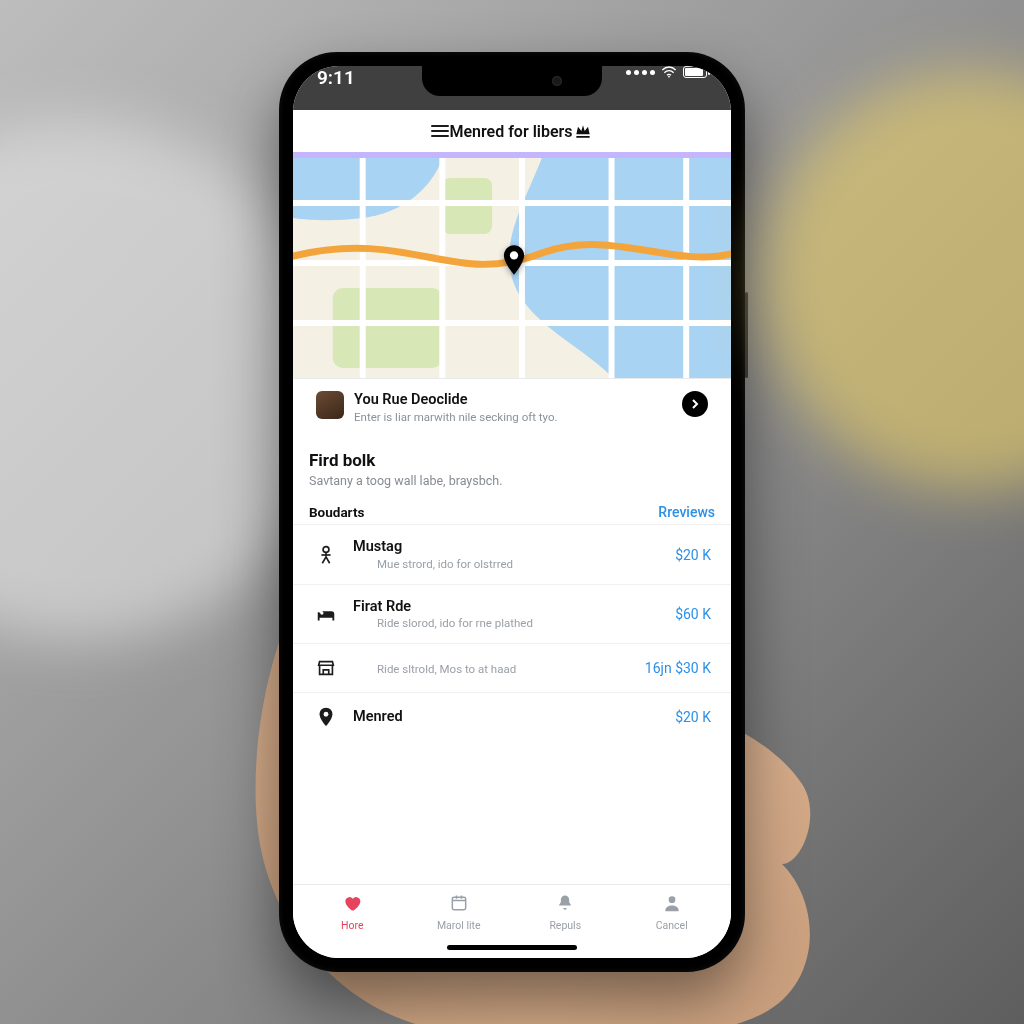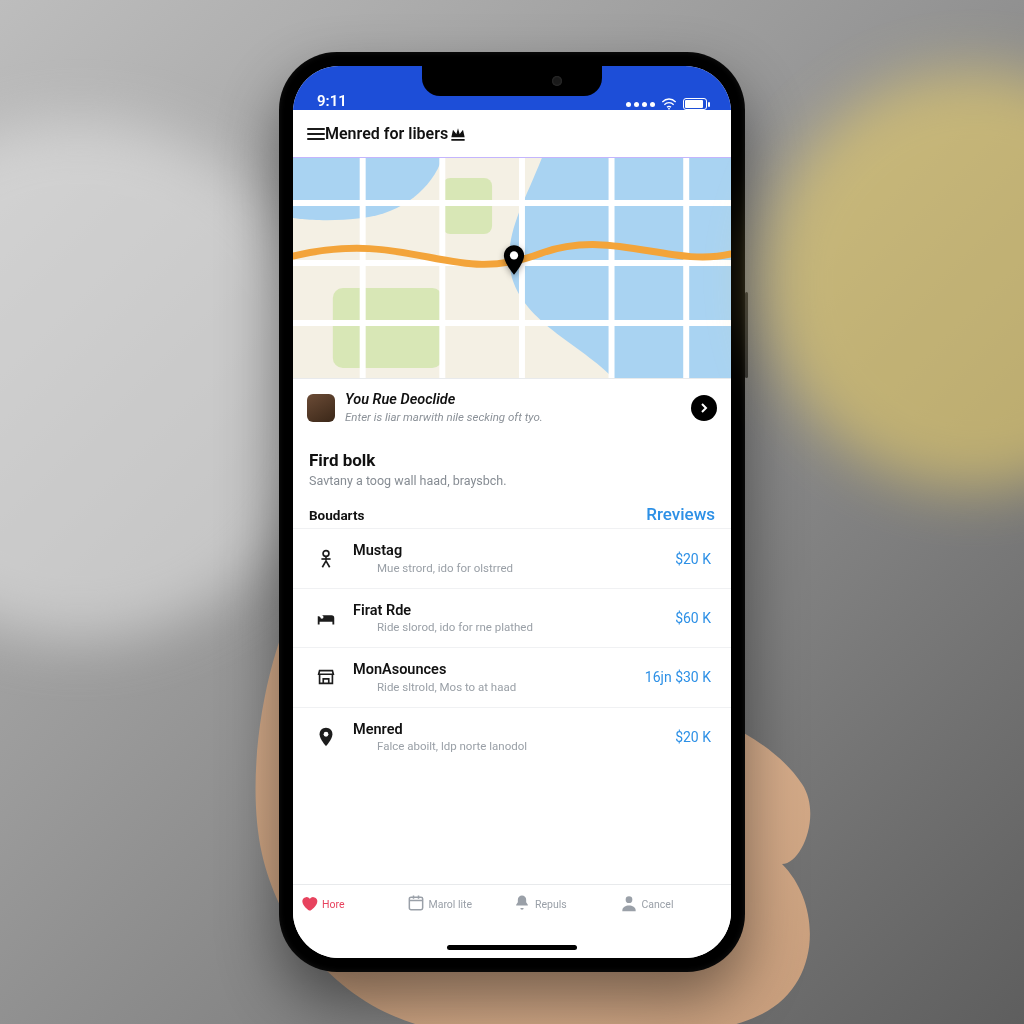--- a/index.html
+++ b/index.html
@@ -34,37 +34,37 @@
   .notch {
     position:absolute; top:0; left:50%; transform:translateX(-50%);
     width:180px; height:30px; background:#000;
     border-bottom-left-radius:18px; border-bottom-right-radius:18px;
     z-index:50;
   }
   .notch .cam { position:absolute; right:40px; top:10px; width:10px; height:10px; border-radius:50%; background:#1a1a1a; box-shadow:inset 0 0 2px #444; }
 
   
   .statusbar {
-    height:44px; background:#1d4ed8; color:#fff;
-    display:flex; align-items:flex-end; justify-content:space-between;
-    padding:0 24px; font-size:15px; font-weight:600;
+    height:44px; background:#404040; color:#fff;
+    display:flex; align-items:flex-start; justify-content:space-between;
+    padding:0 24px; font-size:19px; font-weight:600;
     flex:0 0 auto;
   }
   .status-icons { display:flex; align-items:center; gap:6px; }
   .dots { display:flex; gap:3px; align-items:flex-end; }
   .dots span { width:5px; height:5px; background:#fff; border-radius:50%; display:block;}
   .wifi-icon svg { width:16px; height:12px; display:block; }
   .battery { width:24px; height:12px; border:1.5px solid #fff; border-radius:3px; position:relative;}
   .battery::after { content:""; position:absolute; right:-4px; top:3px; width:2px; height:5px; background:#fff; border-radius:1px;}
   .battery .fill { position:absolute; left:1px; top:1px; bottom:1px; width:80%; background:#fff; border-radius:1px;}
 
   
   .header {
-    height:48px; background:#fff; border-bottom:1px solid #c4b5fd;
-    display:flex; align-items:center; justify-content:flex-start;
+    height:48px; background:#fff; border-bottom:6px solid #c4b5fd;
+    display:flex; align-items:center; justify-content:center;
     padding:0 14px; flex:0 0 auto;
   }
   .hamburger span{ display:block; width:18px; height:2px; background:#1c1c1c; margin:3px 0; border-radius:1px;}
   .header-title { font-size:16px; font-weight:600; color:#111; }
   .crown-icon svg { width:20px; height:20px; display:block; }
 
   
   .map {
     position:relative; height:230px; flex:0 0 auto; overflow:hidden;
     background:#f3efe3;
@@ -72,23 +72,22 @@
   .map svg { position:absolute; inset:0; width:100%; height:100%; }
   .map-pin {
     position:absolute; left:48%; top:38%; width:22px; height:30px;
   }
   .map-pin svg { width:100%; height:100%; filter:drop-shadow(0 2px 3px rgba(0,0,0,.35)); }
 
   
   .banner {
     margin-top:-10px; position:relative; z-index:2;
     background:#fff; border-top:1px solid #e8eaec;
-    display:flex; align-items:center; gap:10px;
-    padding:12px 14px;
-    font-style:italic;
+    display:flex; align-items:flex-start; gap:10px;
+    padding:12px 23px;
   }
   .avatar {
     width:28px; height:28px; border-radius:6px; overflow:hidden; flex:0 0 auto;
     background:linear-gradient(150deg,#6b4b36,#3a2718);
   }
   .banner-text { flex:1 1 auto; min-width:0; }
   .banner-title { font-size:14.5px; font-weight:600; color:#111; line-height:1.2;}
   .banner-sub { font-size:11.5px; color:#8b9198; margin-top:2px; white-space:nowrap; overflow:hidden; text-overflow:ellipsis;}
   .chev-btn {
     width:26px; height:26px; border-radius:50%; background:#000; color:#fff;
@@ -100,21 +99,21 @@
   .section {
     padding:14px 8px 6px 16px;
   }
   .section h2 { font-size:17px; font-weight:700; color:#111; }
   .section p { font-size:12.5px; color:#868c93; margin-top:3px; }
   .list-header {
     display:flex; justify-content:space-between; align-items:baseline;
     padding:10px 16px 4px 16px;
   }
   .list-header .lh-title { font-size:13.5px; font-weight:700; color:#111;}
-  .list-header .lh-link  { font-size:17px; font-weight:500; color:#2d90e6; }
+  .list-header .lh-link  { font-size:14px; font-weight:500; color:#2d90e6; }
 
   
   .list { flex:1 1 auto; overflow:hidden; }
   .row {
     display:flex; align-items:center; gap:14px;
     padding:13px 20px;
     border-top:1px solid #f0f1f3;
   }
   .row:first-child { border-top:1px solid #f0f1f3;}
   .row-icon {
@@ -127,21 +126,21 @@
   .row-sub { font-size:11.5px; color:#9aa0a7; margin-top:1px; white-space:nowrap; overflow:hidden; text-overflow:ellipsis;margin-left:24px;}
   .row-price { font-size:14px; font-weight:400; color:#2d90e6; white-space:nowrap; }
 
   
   .tabbar {
     height:74px; border-top:1px solid #e8eaec; background:#fff;
     display:flex; align-items:flex-start; justify-content:space-around;
     padding:8px 6px 0 6px; flex:0 0 auto; position:relative;
   }
   .tab {
-    flex:1 1 0; display:flex; align-items:center; gap:3px;
+    flex:1 1 0; display:flex; flex-direction:column; align-items:center; gap:3px;
     color:#9aa0a8; font-size:10.5px;
   }
   .tab.active { color:#e7435e; }
   .tab svg { width:20px; height:20px; }
   .home-indicator {
     position:absolute; bottom:8px; left:50%; transform:translateX(-50%);
     width:130px; height:5px; border-radius:3px; background:#000;
   }
 
   
@@ -261,21 +260,21 @@
       </div>
       <div class="chev-btn">
         <svg viewBox="0 0 10 10" fill="none" stroke="#fff" stroke-width="2">
             <path d="M3 1l4 4-4 4"></path>
           </svg>
       </div>
     </div>
 
     <div class="section">
       <h2>Fird bolk</h2>
-      <p>Savtany a toog wall haad, braysbch.</p>
+      <p>Savtany a toog wall labe, braysbch.</p>
     </div>
 
     <div class="list-header">
       <span class="lh-title">Boudarts</span>
       <span class="lh-link">Rreviews</span>
     </div>
 
     <div class="list">
       <div class="row">
         <span class="row-icon">
@@ -309,36 +308,34 @@
 
       <div class="row">
         <span class="row-icon">
           <svg viewBox="0 0 24 24" fill="none" stroke="currentColor" stroke-width="1.8">
               <path d="M4 9h16l-1-4H5z"></path>
               <path d="M5 9v10h14V9"></path>
               <path d="M9 19v-5h6v5"></path>
             </svg>
         </span>
         <div class="row-body">
-          <div class="row-title">MonAsounces</div>
           <div class="row-sub">Ride sltrold, Mos to at haad</div>
         </div>
         <div class="row-price">16jn $30 K</div>
       </div>
 
       <div class="row">
         <span class="row-icon">
           <svg viewBox="0 0 24 24" fill="currentColor">
               <path d="M12 2C8 2 5 5 5 9c0 5.5 7 13 7 13s7-7.5 7-13c0-4-3-7-7-7z"></path>
               <circle cx="12" cy="9" r="2.6" fill="#fff"></circle>
             </svg>
         </span>
         <div class="row-body">
           <div class="row-title">Menred</div>
-          <div class="row-sub">Falce aboilt, ldp norte lanodol</div>
         </div>
         <div class="row-price">$20 K</div>
       </div>
     </div>
 
     <div class="tabbar">
       <div class="tab active">
         <span>
           <svg viewBox="0 0 24 24" fill="currentColor">
               <path d="M12 21s-8-5.2-8-11a5 5 0 0 1 9-3 5 5 0 0 1 9 3c0 5.8-8 11-8 11z"></path>

